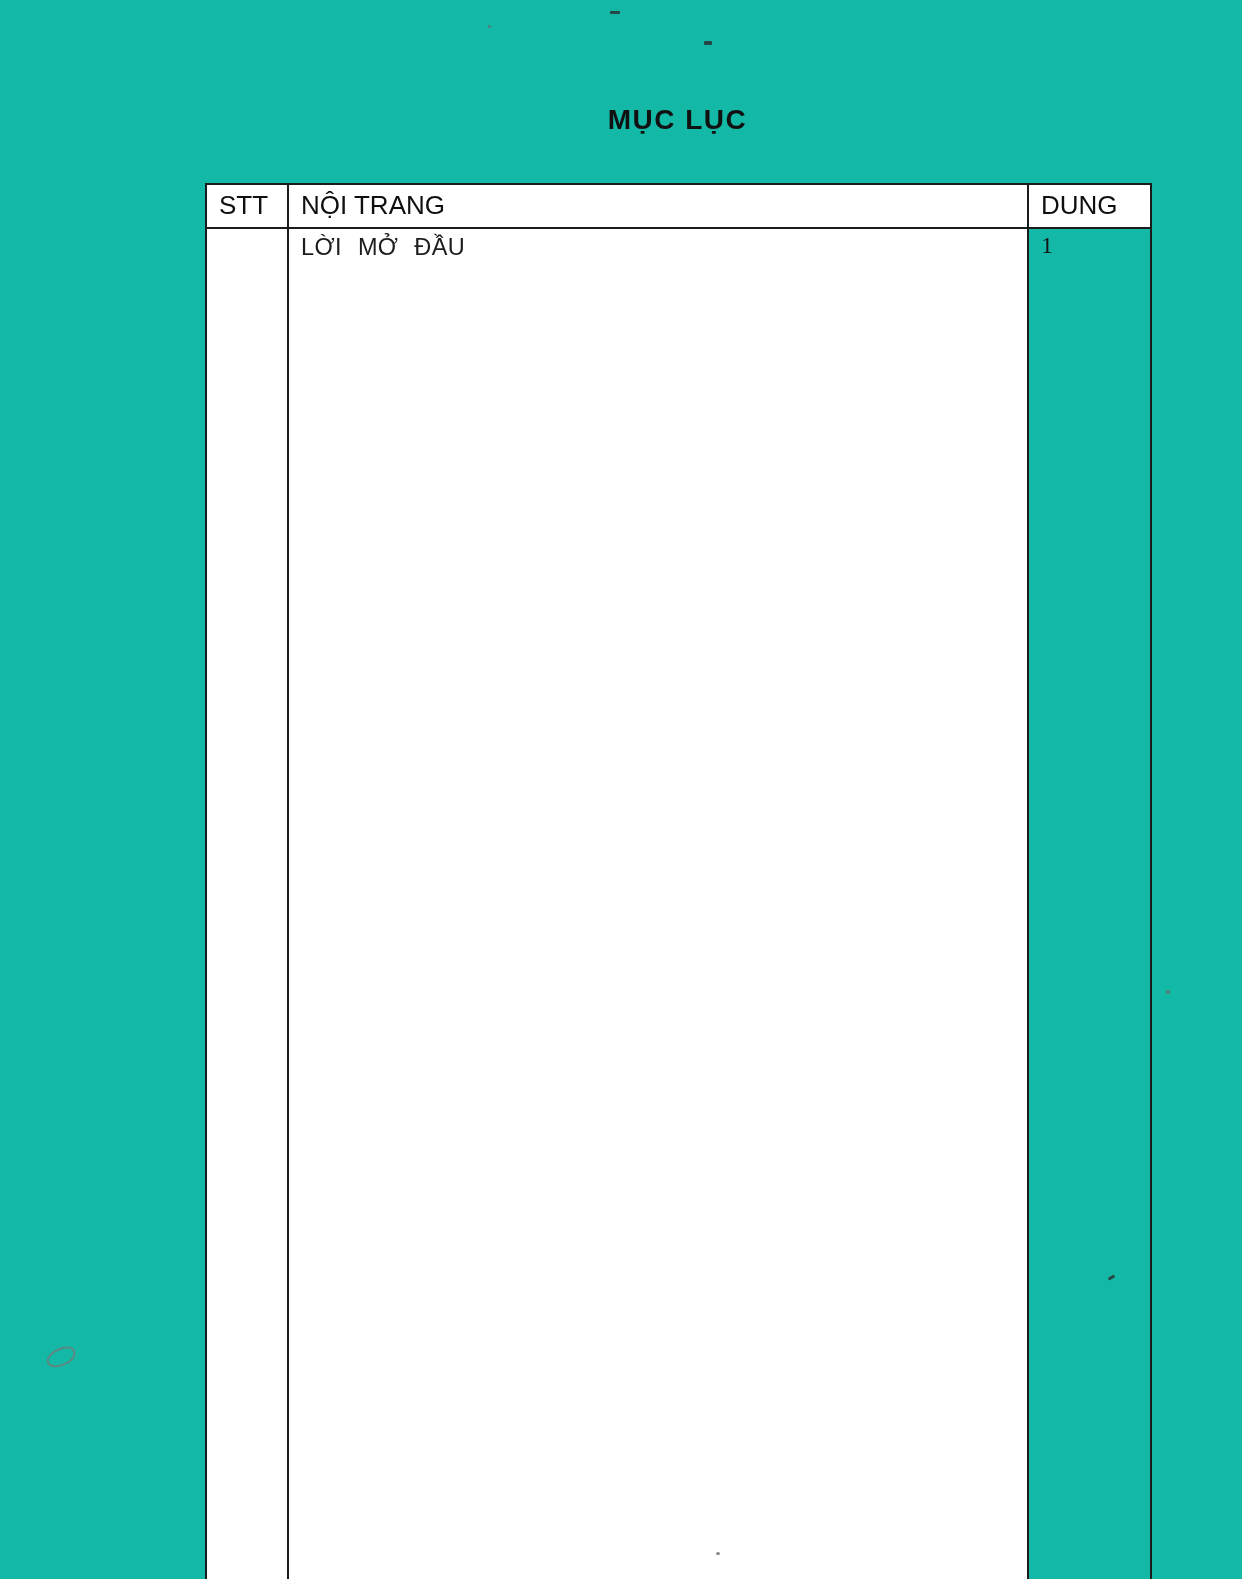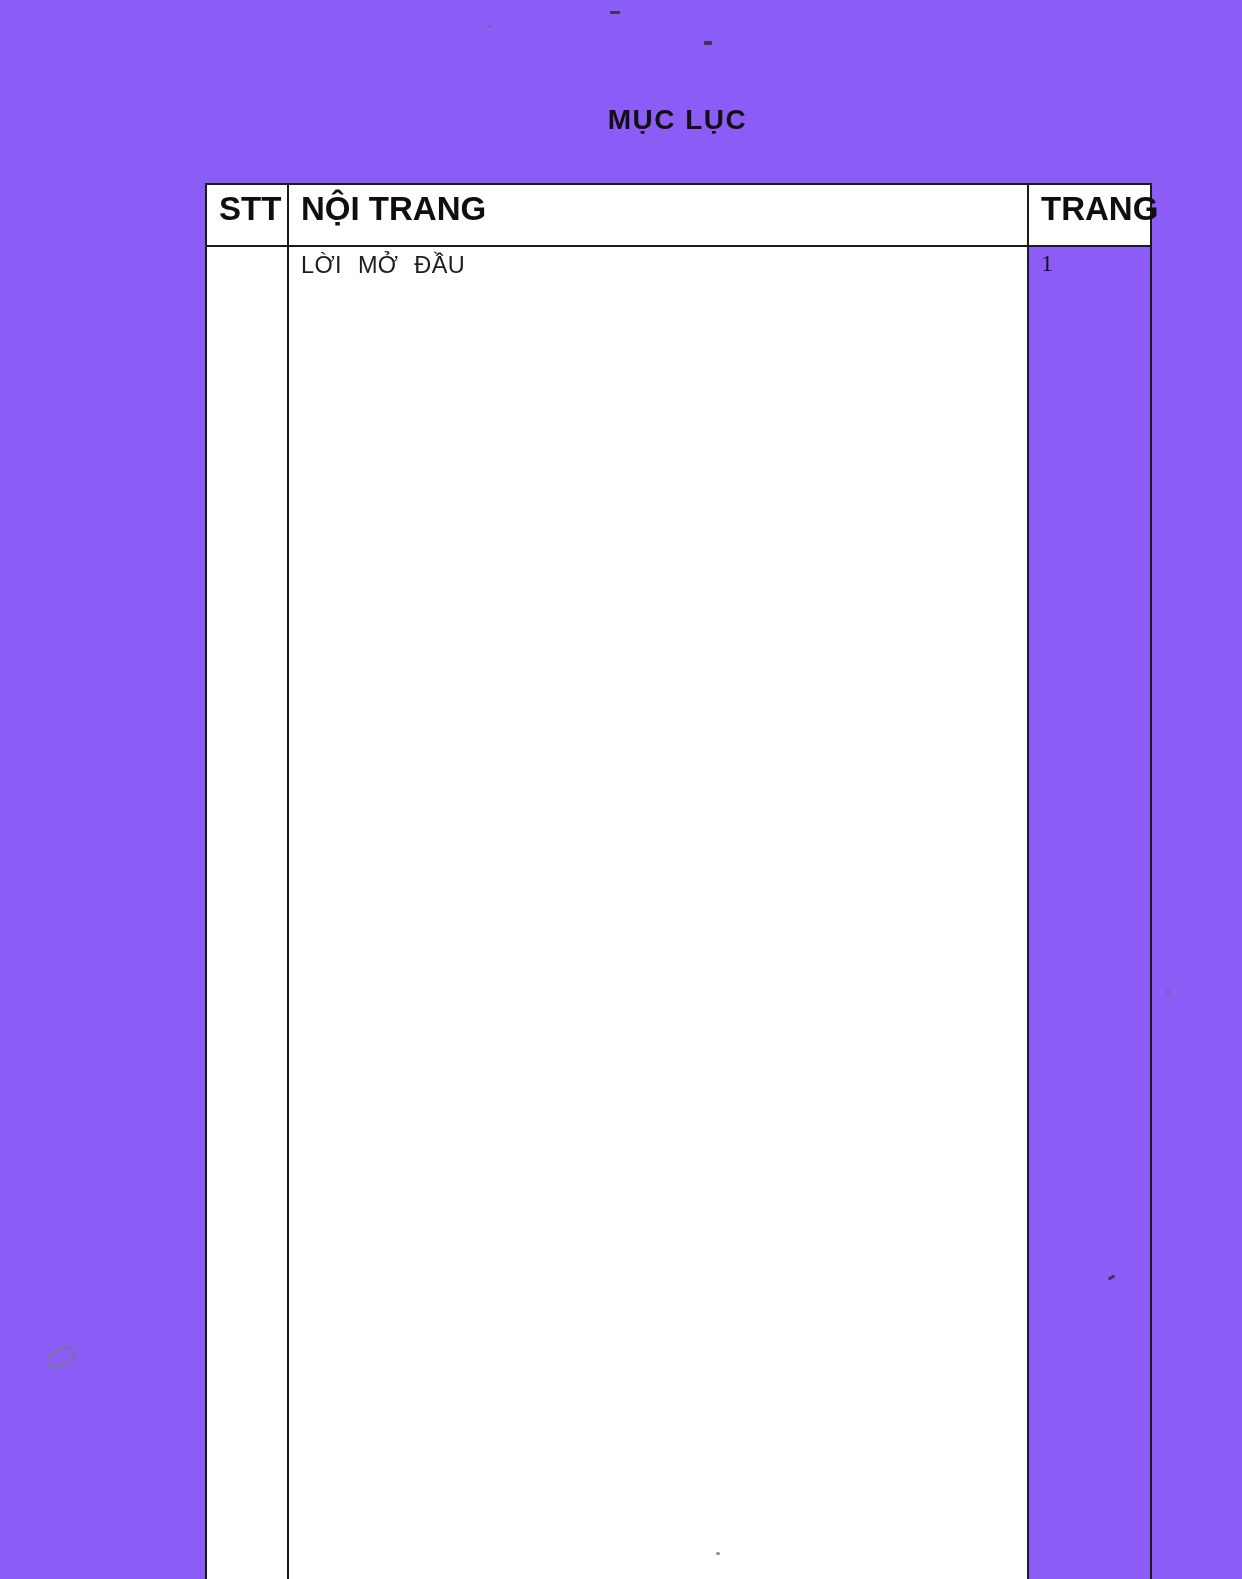--- a/index.html
+++ b/index.html
@@ -4,21 +4,21 @@
 <style>
   html, body {
     margin: 0;
     padding: 0;
     background: #ffffff;
   }
   .page {
     position: relative;
     width: 1242px;
     height: 1579px;
-    background: #8b5cf6;
+    background: #14b8a6;
     overflow: hidden;
     color: #161616;
   }
   .doc-title {
     width: 945px;
     margin: 104px 0 0 205px;
     text-align: center;
     font-family: "Liberation Sans", sans-serif;
     font-weight: bold;
     font-size: 28px;
@@ -37,25 +37,25 @@
   table.toc col.c-stt  { width: 82px; }
   table.toc col.c-body { width: 740px; }
   table.toc col.c-page { width: 123px; }
   table.toc th, table.toc td {
     border: 2px solid #1b1b1b;
     vertical-align: top;
     padding: 2px 10px 4px 12px;
   }
   table.toc th {
     font-family: "Liberation Sans", sans-serif;
-    font-weight: bold;
-    font-size: 33px;
+    font-weight: normal;
+    font-size: 26px;
     text-align: left;
     padding-top: 5px;
-    padding-bottom: 17px;
+    padding-bottom: 6px;
     color: #0f0f0f;
   }
   
   td.stt, td.content, td.page {
     font-family: "Liberation Serif", serif;
     font-size: 24px;
     line-height: 29px;
     color: #151515;
   }
   td.content { text-align: justify; }
@@ -107,21 +107,21 @@
   <table class="toc">
     <colgroup>
       <col class="c-stt">
       <col class="c-body">
       <col class="c-page">
     </colgroup>
     <thead>
       <tr>
         <th>STT</th>
         <th>NỘI TRANG</th>
-        <th>TRANG</th>
+        <th>DUNG</th>
       </tr>
     </thead>
     <tbody id="toc-body">
         <tr class="row-chapter">
           <td class="stt"></td>
           <td class="content">LỜI MỞ ĐẦU</td>
           <td class="page">1</td>
         </tr>
       </tbody>
   </table>

